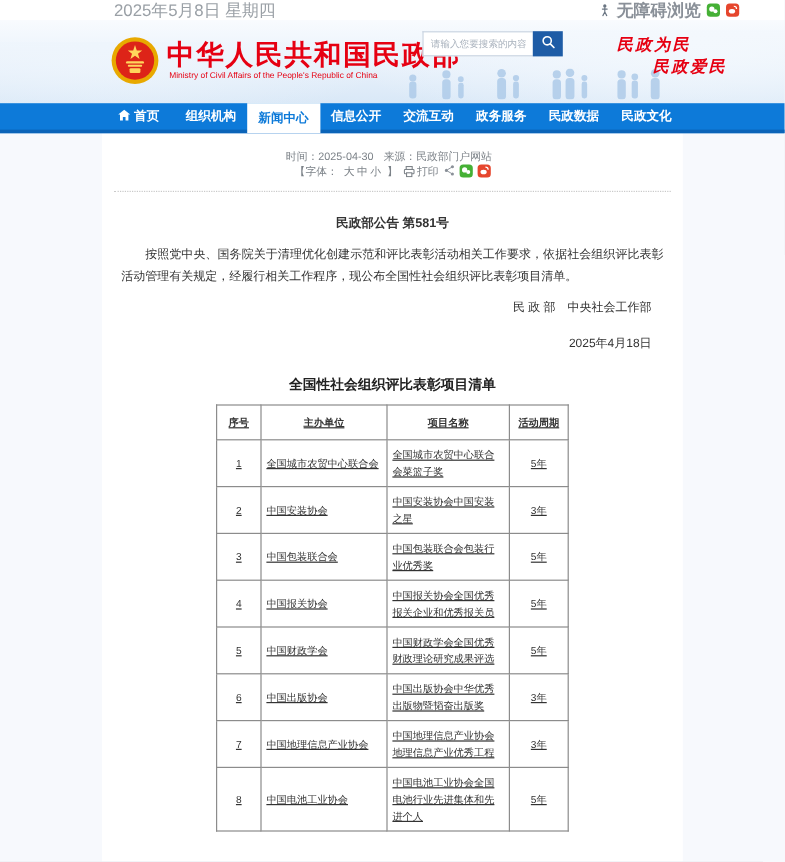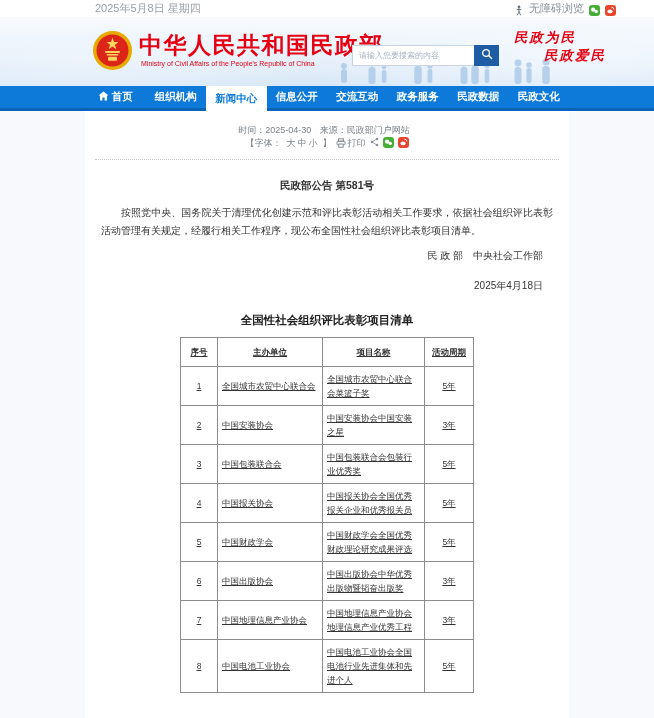--- a/index.html
+++ b/index.html
@@ -2,37 +2,37 @@
 <html><head>
 <meta charset="utf-8">
 <style>
   * { margin:0; padding:0; box-sizing:border-box; }
   html,body { background:#e9edf2; }
   body { font-family:"Liberation Sans","DejaVu Sans",sans-serif; }
   .page { position:relative; width:654px; height:718px; background:#f7f9fd; overflow:hidden; margin:0 auto; }
 
   
   .topbar { height:17px; background:#ffffff; display:flex; justify-content:space-between; align-items:center;
-            padding:0 38px 0 95px; font-size:11px; color:#9aa0a6; }
-  .topbar-right { display:flex; align-items:flex-end; gap:5px; color:#8a9098; }
+            padding:0 38px 0 95px; font-size:14px; color:#9aa0a6; }
+  .topbar-right { display:flex; align-items:center; gap:5px; color:#8a9098;font-weight:bold; }
   .mini-icon { width:11px; height:11px; border-radius:3px; display:inline-block; }
   .mini-icon svg { display:block; }
 
   
   .banner { position:relative; height:69px; overflow:hidden;
             background:linear-gradient(180deg,#f8fbfe 0%,#e8f1fb 55%,#d9e8f7 100%); }
   .banner::before { content:''; position:absolute; left:-40px; top:18px; width:420px; height:90px;
             background:radial-gradient(ellipse at 30% 0%, #eef5fc 0%, rgba(238,245,252,0) 60%); }
   .banner::after { content:''; position:absolute; right:-60px; top:8px; width:460px; height:100px;
             background:radial-gradient(ellipse at 70% 10%, #f3f8fd 0%, rgba(243,248,253,0) 65%); }
   .emblem { position:absolute; left:92px; top:13px; width:41px; height:41px; z-index:2; }
   .site-name { position:absolute; left:139px; top:13px; font-size:23px; font-weight:bold; color:#e60012;
                letter-spacing:1.5px; z-index:2; white-space:nowrap; }
   .site-name-en { position:absolute; left:141px; top:43px; font-size:7px; color:#e60012; z-index:2; white-space:nowrap; }
-  .search { position:absolute; left:352px; top:28px; width:147px; height:21px; display:flex; z-index:3; }
+  .search { position:absolute; left:352px; top:9px; width:117px; height:21px; display:flex; z-index:3; }
   .search input { flex:1; min-width:0; border:1px solid #c9d4e2; border-right:none; background:#fff;
                   font-size:8px; padding:0 6px; color:#666; outline:none; font-family:inherit; }
   .search input::placeholder { color:#a9b2bd; }
   .search-btn { width:25px; background:#1e5ca6; border:none; display:flex; align-items:center; justify-content:center; cursor:pointer; }
   .slogan { position:absolute; left:514px; top:12px; z-index:3; color:#e60012; font-weight:bold; font-style:italic;
             font-size:13.5px; line-height:18px; letter-spacing:2px; }
   .slogan .l2 { margin-left:30px; }
   .people { position:absolute; left:332px; bottom:-2px; z-index:1; opacity:.85; }
 
   

